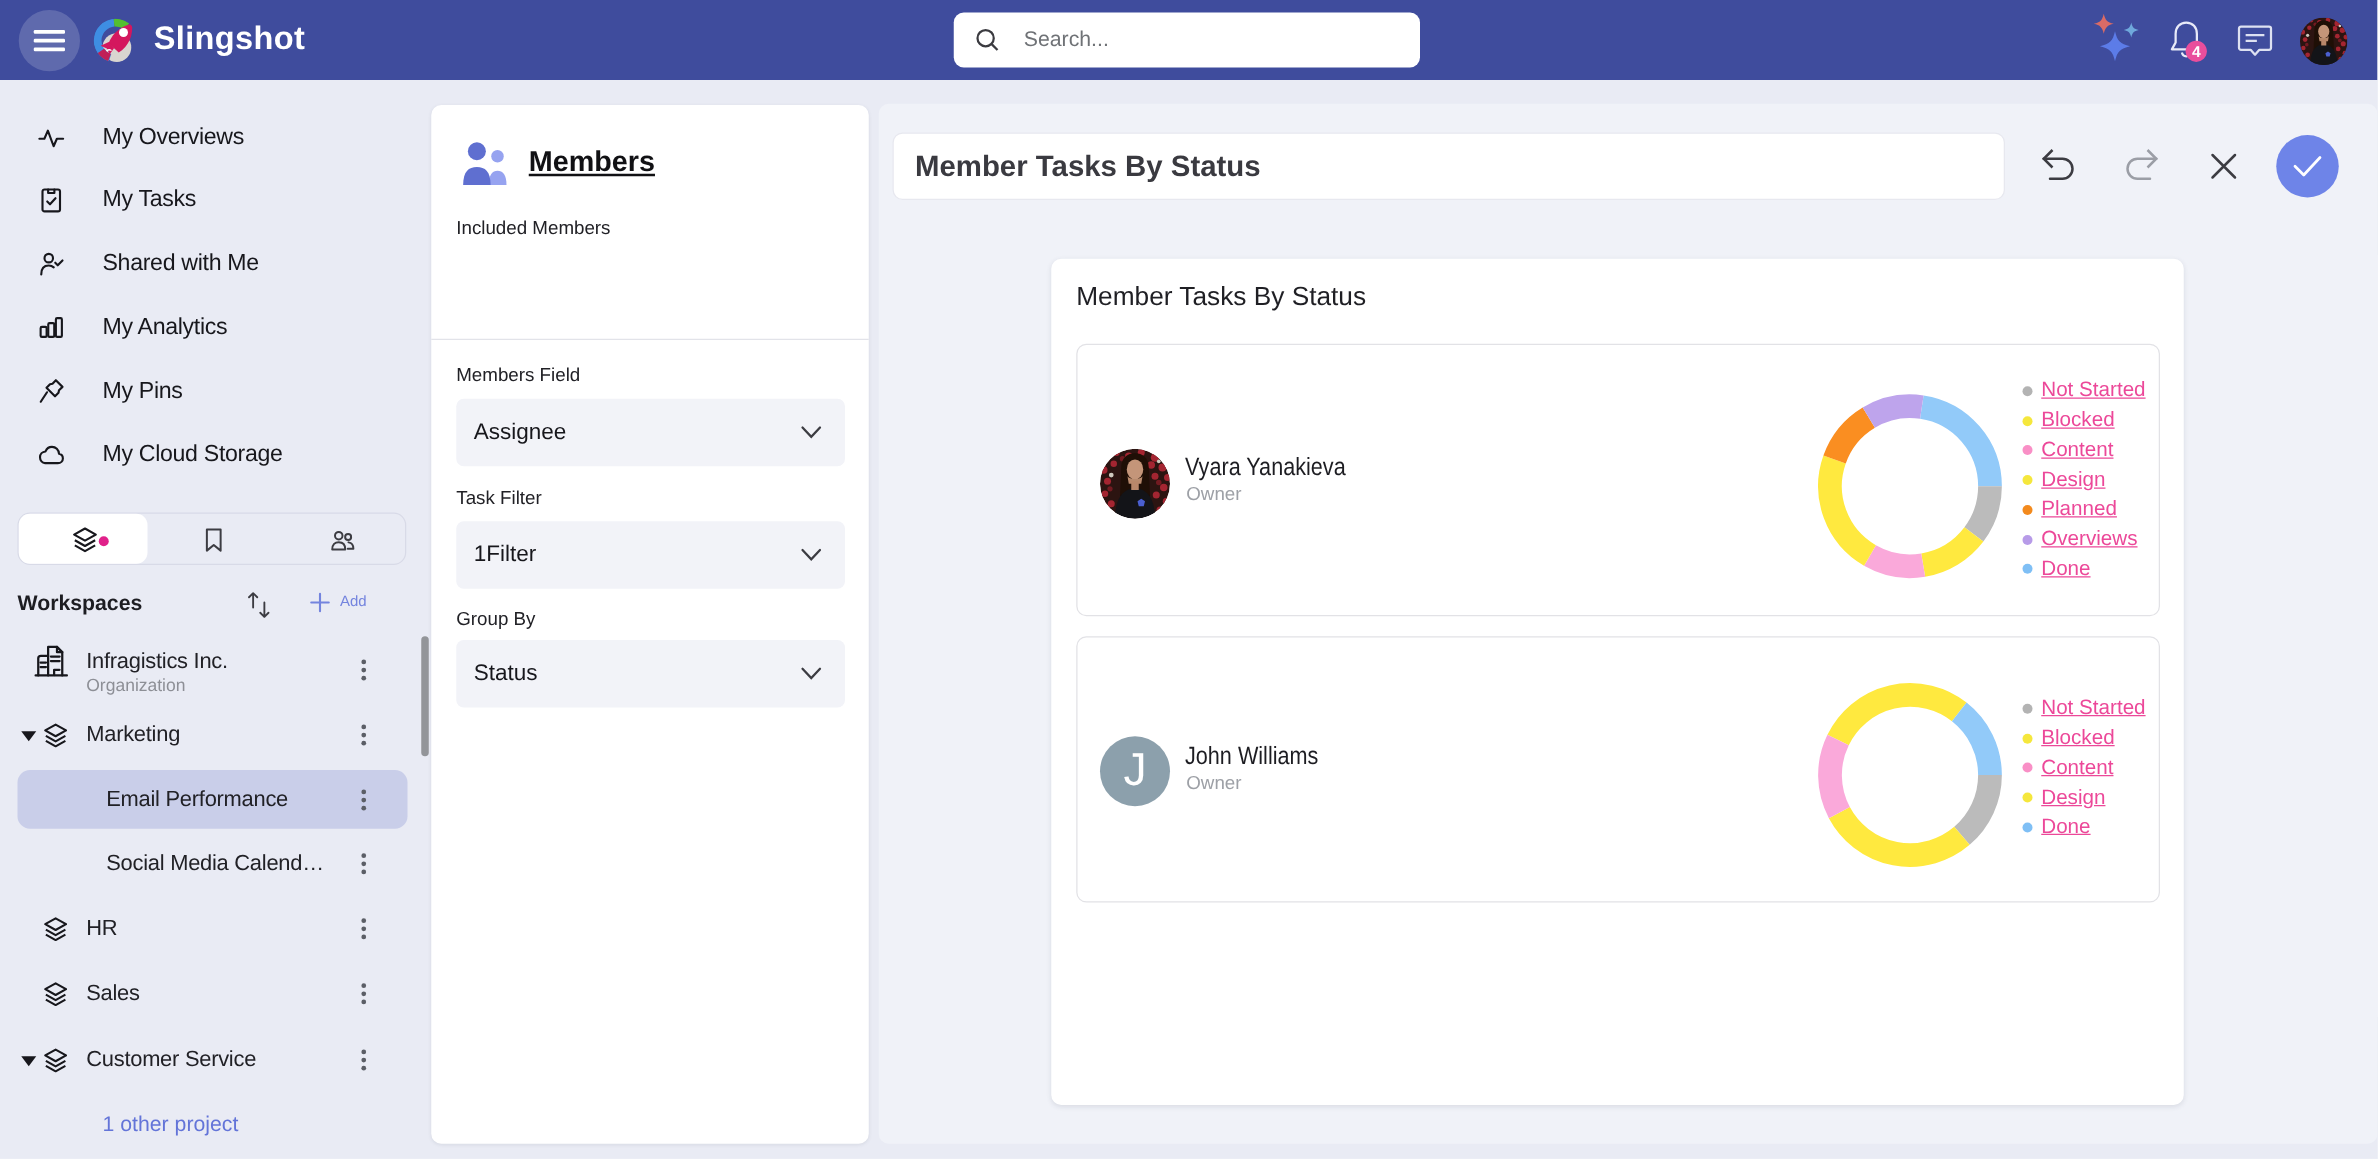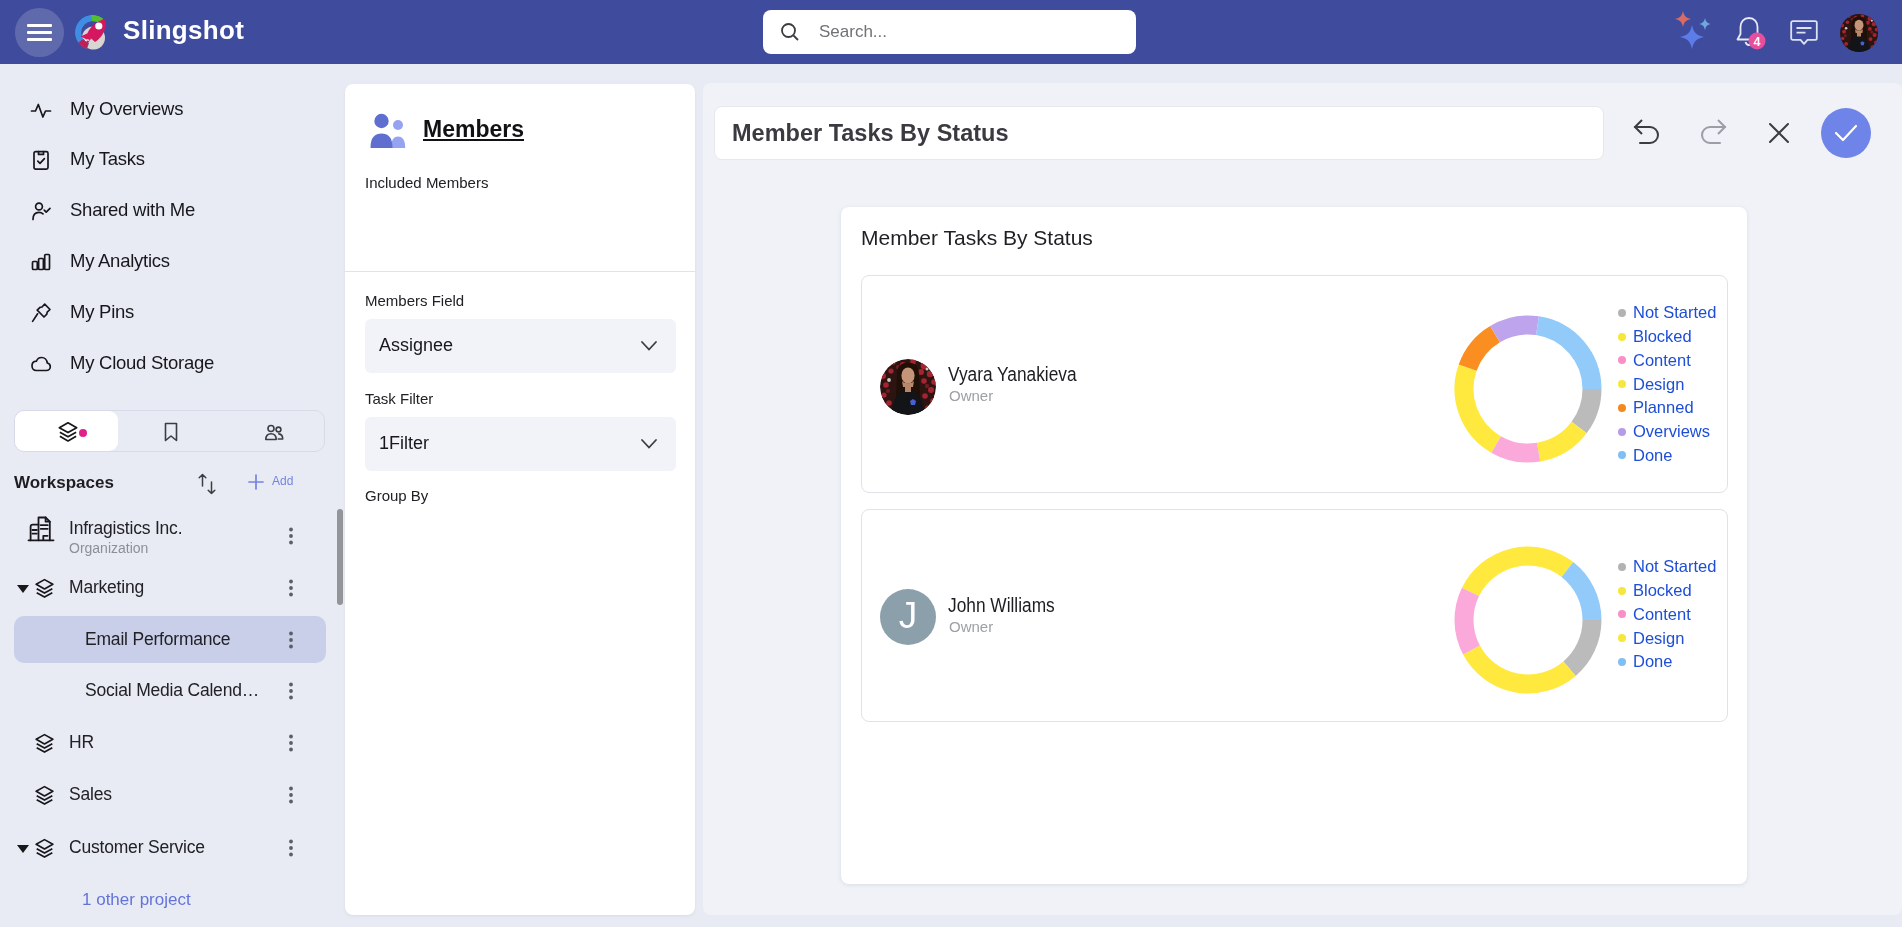--- a/index.html
+++ b/index.html
@@ -13,21 +13,21 @@
 #logo { position:absolute; left:75px; top:15px; }
 #brand { position:absolute; left:123px; top:15px; color:#fff; font-size:26px; font-weight:bold; letter-spacing:0.3px; }
 #search { position:absolute; left:763px; top:10px; width:373px; height:44px; background:#fff; border-radius:8px; }
 #search .ph { position:absolute; left:56px; top:12px; font-size:17px; color:#6f7276; }
 #search svg { position:absolute; left:16px; top:11px; }
 .tbicon { position:absolute; top:0; }
 
 
 .navitem { position:absolute; left:0; width:345px; height:51px; }
 .navitem svg { position:absolute; left:29px; top:13px; }
-.navitem .lbl { position:absolute; left:70px; top:13px; font-size:18.5px; color:#17171c; letter-spacing:-0.25px; }
+.navitem .lbl { position:absolute; left:82px; top:13px; font-size:18.5px; color:#17171c; letter-spacing:-0.25px; }
 #tabbar { position:absolute; left:14px; top:410px; width:311px; height:42px; border:1px solid #D8DAE7; border-radius:10px; }
 #tabactive { position:absolute; left:0; top:0; width:103px; height:40px; background:#fff; border-radius:9px; }
 #wshead { position:absolute; left:14px; top:473px; font-size:17px; font-weight:bold; color:#1d1d22; }
 .wsrow { position:absolute; left:0; width:345px; }
 .wsname { font-size:17.5px; color:#212126; letter-spacing:-0.2px; }
 .kebab { position:absolute; left:279px; }
 #selrow { position:absolute; left:14px; top:616px; width:312px; height:47px; background:#C9CEE9; border-radius:10px; }
 #vscroll { position:absolute; left:337px; top:509px; width:6px; height:96px; background:#939599; border-radius:3px; }
 
 
@@ -46,21 +46,21 @@
 #savebtn { position:absolute; left:1118px; top:25px; width:50px; height:50px; border-radius:50%; background:#6E84E8; }
 #bigcard { position:absolute; left:138px; top:124px; width:906px; height:677px; background:#fff; border-radius:8px; box-shadow:0 1px 4px rgba(60,64,90,0.12); }
 #bigcard .ctitle { position:absolute; left:20px; top:19px; font-size:21px; color:#1f1f24; }
 .mcard { position:absolute; left:20px; width:867px; height:218px; border:1px solid #E2E2E6; border-radius:8px; background:#fff; }
 .avatar { position:absolute; left:18px; top:81px; width:56px; height:56px; border-radius:50%; overflow:hidden; }
 .mname { position:absolute; left:86px; font-size:20px; color:#1d1d22; transform:scaleX(0.865); transform-origin:left top; white-space:nowrap; }
 .mrole { position:absolute; left:87px; font-size:15px; color:#9DA0A6; }
 .legend { position:absolute; left:756px; }
 .lrow { height:23.75px; display:flex; align-items:center; }
 .lrow .dot { width:8px; height:8px; border-radius:50%; margin-right:7px; flex:none; }
-.lrow .txt { font-size:16.5px; color:#1d4ed8; white-space:nowrap; }
+.lrow .txt { font-size:16.5px; color:#ec4899; white-space:nowrap;text-decoration:underline; }
 </style>
 </head>
 <body>
 
 <div id="topbar">
   <div id="hamb">
       <div style="top:16px"></div>
       <div style="top:23px"></div>
       <div style="top:30px"></div>
     </div>
@@ -347,20 +347,26 @@
       </svg>
   </div>
   <span class="flabel" style="top:306px">Task Filter</span>
   <div class="dropd" style="top:333px">
     <span class="val">1Filter</span>
     <svg width="20" height="14" viewBox="0 0 20 14" fill="none" stroke="#3c3c42" stroke-width="1.8" stroke-linecap="round">
         <path d="M3 3 L10 10.5 L17 3"></path>
       </svg>
   </div>
   <span class="flabel" style="top:403px">Group By</span>
+  <div class="dropd" style="top:428px">
+    <span class="val">Status</span>
+    <svg width="20" height="14" viewBox="0 0 20 14" fill="none" stroke="#3c3c42" stroke-width="1.8" stroke-linecap="round">
+        <path d="M3 3 L10 10.5 L17 3"></path>
+      </svg>
+  </div>
 </div>
 
 <div id="mainbg">
   <div id="hdrinput">
       <span>Member Tasks By Status</span>
     </div>
 
   <svg style="position:absolute;left:923px;top:29px" width="42" height="42" viewBox="0 0 42 42" fill="none" stroke="#3c3c42" stroke-width="2">
       <path d="M16 8 L9 15 L16 22"></path>
       <path d="M9 15 L24 15 C28.4 15 32 18.6 32 23 C32 27.4 28.4 31 24 31 L14 31" stroke-linecap="round"></path>

